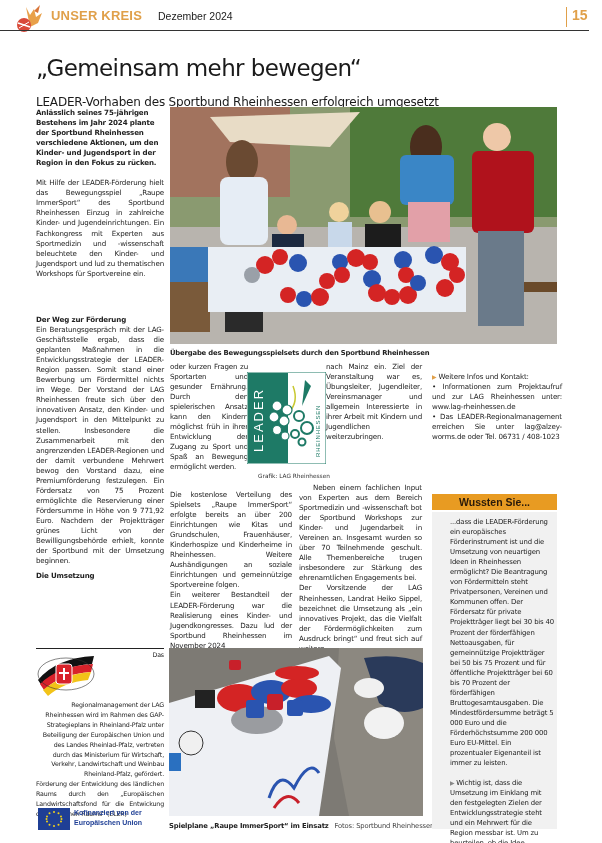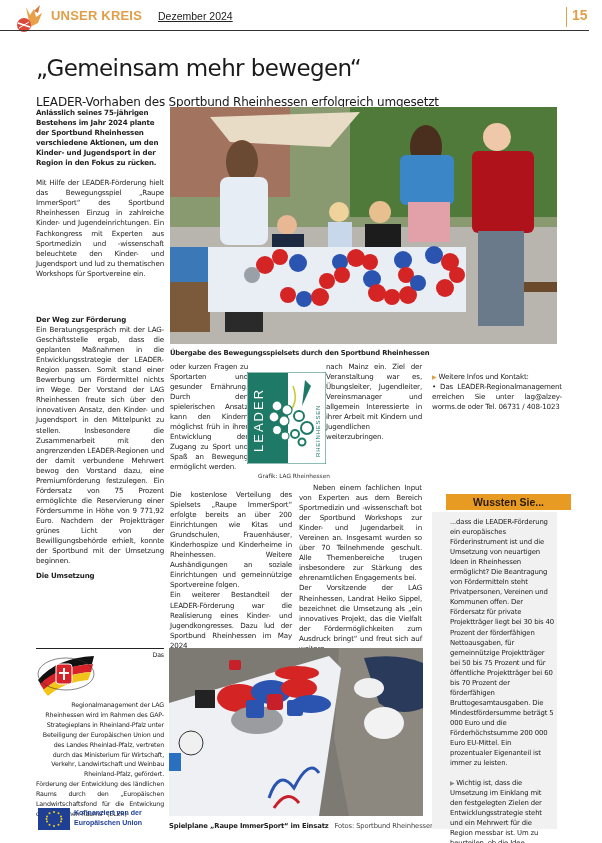--- a/index.html
+++ b/index.html
@@ -4,21 +4,21 @@
 <style>
   * { box-sizing: border-box; margin: 0; padding: 0; }
   html, body { width: 602px; height: 843px; background: #ffffff; overflow: hidden; }
   body { position: relative; font-family: "DejaVu Sans", sans-serif; color: #1d1d1b; }
 
   
   .hdr { position: absolute; left: 0; top: 0; width: 602px; height: 32px; }
   .hdr-line { position: absolute; left: 0; top: 30px; width: 589px; height: 1px; background: #333; }
   .hdr-logo { position: absolute; left: 12px; top: 3px; width: 34px; height: 32px; }
   .hdr-section { position: absolute; left: 51px; top: 8px; font-family: "Liberation Sans", sans-serif; font-weight: bold; font-size: 13px; color: #e0a04a; letter-spacing: 0.2px; }
-  .hdr-date { position: absolute; left: 158px; top: 10px; font-family: "Liberation Sans", sans-serif; font-size: 10.5px; color: #222; text-decoration: underline; }
+  .hdr-date { position: absolute; left: 158px; top: 10px; font-family: "Liberation Sans", sans-serif; font-size: 10.5px; color: #222; }
   .hdr-sep { position: absolute; left: 566px; top: 7px; width: 1px; height: 20px; background: #e0a04a; }
   .hdr-page { position: absolute; left: 572px; top: 7px; font-family: "Liberation Sans", sans-serif; font-weight: bold; font-size: 14px; color: #e0a04a; }
 
   
   .title { position: absolute; left: 36px; top: 55px; font-family: "DejaVu Sans", sans-serif; font-weight: normal; font-size: 23px; letter-spacing: -0.6px; color: #1a1a1a; }
   .subtitle { position: absolute; left: 36px; top: 95px; font-family: "DejaVu Sans", sans-serif; font-size: 12px; letter-spacing: -0.2px; color: #1a1a1a; }
 
   
   .txt { font-family: "DejaVu Sans", sans-serif; font-size: 7.1px; line-height: 10.05px; color: #222; text-align: justify; hyphens: auto; letter-spacing: -0.15px; }
   .lead { font-weight: bold; text-align: left; }
@@ -44,21 +44,21 @@
   
   .photo2 { position: absolute; left: 169px; top: 648px; width: 254px; height: 168px; overflow: hidden; background: #7a7670; }
   .cap2 { position: absolute; left: 169px; top: 822px; font-size: 6.8px; color: #222; letter-spacing: -0.15px; white-space: nowrap; }
   .cap2 b { font-weight: bold; }
   .cap2 .credit { color: #444; margin-left: 6px; font-weight: normal; }
 
   
   .col4 { position: absolute; left: 432px; top: 362px; width: 130px; }
   .arrow { color: #e0a04a; font-size: 6px; }
   .arrow-grey { color: #888; font-size: 6px; }
-  .box-head { position: absolute; left: 432px; top: 494px; width: 125px; height: 16px; background: #e89b22; text-align: center; font-family: "Liberation Sans", sans-serif; font-weight: bold; font-size: 10.5px; line-height: 16px; color: #2a1a0a; margin-left: 14px; }
+  .box-head { position: absolute; left: 432px; top: 494px; width: 125px; height: 16px; background: #e89b22; text-align: center; font-family: "Liberation Sans", sans-serif; font-weight: bold; font-size: 10.5px; line-height: 16px; color: #2a1a0a; }
   .box { position: absolute; left: 432px; top: 512px; width: 125px; height: 317px; background: #f1f1f1; padding: 5px 2px 0 18px; }
   .box .txt { text-align: left; font-size: 6.9px; line-height: 10.05px; }
 
   
   .eu-rule { position: absolute; left: 36px; top: 648px; width: 128px; height: 1px; background: #222; }
   .eu-text { position: absolute; left: 36px; top: 650px; width: 128px; }
   .eu-text .txt { font-size: 6.3px; line-height: 9.9px; }
   .float-box { float: left; width: 62px; height: 50px; }
   .eu-flag { position: absolute; left: 38px; top: 808px; width: 32px; height: 22px; background: #1f3f95; }
   .eu-label { position: absolute; left: 74px; top: 808px; font-family: "Liberation Sans", sans-serif; font-size: 7px; font-weight: bold; color: #1f3f95; line-height: 10px; }
@@ -183,21 +183,21 @@
   </g>
 </svg>
 <div class="logo-cap">Grafik: LAG Rheinhessen</div>
 
 <div class="col3a txt">
   <p class="p">nach Mainz ein. Ziel der Veranstaltung war es, Übungsleiter, Jugendleiter, Vereinsmanager und allgemein Interessierte in ihrer Arbeit mit Kindern und Jugendlichen weiterzubringen.</p>
 </div>
 
 <div class="col2b txt">
   <p class="p">Die kostenlose Verteilung des Spielsets „Raupe ImmerSport“ erfolgte bereits an über 200 Einrichtungen wie Kitas und Grundschulen, Frauenhäuser, Kinderhospize und Kinderheime in Rheinhessen. Weitere Aushändigungen an soziale Einrichtungen und gemeinnützige Sportvereine folgen.</p>
-  <p class="p">Ein weiterer Bestandteil der LEADER-Förderung war die Realisierung eines Kinder- und Jugendkongresses. Dazu lud der Sportbund Rheinhessen im May 2024</p>
+  <p class="p">Ein weiterer Bestandteil der LEADER-Förderung war die Realisierung eines Kinder- und Jugendkongresses. Dazu lud der Sportbund Rheinhessen im November 2024</p>
 </div>
 
 <div class="col3b txt">
   <p class="p" style="text-indent: 14px;">Neben einem fachlichen Input von Experten aus dem Bereich Sportmedizin und -wissenschaft bot der Sportbund Workshops zur Kinder- und Jugendarbeit in Vereinen an. Insgesamt wurden so über 70 Teilnehmende geschult. Alle Themenbereiche trugen insbesondere zur Stärkung des ehrenamtlichen Engagements bei.</p>
   <p class="p">Der Vorsitzende der LAG Rheinhessen, Landrat Heiko Sippel, bezeichnet die Umsetzung als „ein innovatives Projekt, das die Vielfalt der Fördermöglichkeiten zum Ausdruck bringt“ und freut sich auf weitere</p>
 </div>
 
 <div class="photo2">
   <svg width="254" height="168" viewBox="0 0 254 168">
     <rect width="254" height="168" fill="#7d7a74"></rect>
@@ -226,20 +226,21 @@
 <div class="cap2">
   <b>Spielplane „Raupe ImmerSport“ im Einsatz</b><span class="credit">Fotos: Sportbund Rheinhessen</span>
 </div>
 
 <div class="col4 txt">
   <div class="gap"></div>
   <p class="p">
     <span class="arrow">▶</span>
     <span>Weitere Infos und Kontakt:</span>
   </p>
+  <p class="p">• Informationen zum Projektaufruf und zur LAG Rheinhessen unter: www.lag-rheinhessen.de</p>
   <p class="p">• Das LEADER-Regionalmanagement erreichen Sie unter lag@alzey-worms.de oder Tel. 06731 / 408-1023</p>
 </div>
 
 <div class="box-head">Wussten Sie...</div>
 <div class="box">
   <p class="txt">...dass die LEADER-Förderung ein europäisches Förderinstrument ist und die Umsetzung von neuartigen Ideen in Rheinhessen ermöglicht? Die Beantragung von Fördermitteln steht Privatpersonen, Vereinen und Kommunen offen. Der Fördersatz für private Projektträger liegt bei 30 bis 40 Prozent der förderfähigen Nettoausgaben, für gemeinnützige Projektträger bei 50 bis 75 Prozent und für öffentliche Projektträger bei 60 bis 70 Prozent der förderfähigen Bruttogesamtausgaben. Die Mindestfördersumme beträgt 5 000 Euro und die Förderhöchstsumme 200 000 Euro EU-Mittel. Ein prozentualer Eigenanteil ist immer zu leisten.</p>
   <div class="gap"></div>
   <p class="txt"><span class="arrow-grey">▶ </span><span>Wichtig ist, dass die Umsetzung im Einklang mit den festgelegten Zielen der Entwicklungsstrategie steht und ein Mehrwert für die Region messbar ist. Um zu beurteilen, ob die Idee thematisch passt, steht die LAG-Geschäftsstelle gerne zu einer Beratung bereit. Meist lässt sich durch ein kurzes Vorab-Telefongespräch bereits beurteilen, ob eine Möglichkeit auf Förderung besteht.</span></p>
 </div>
 

